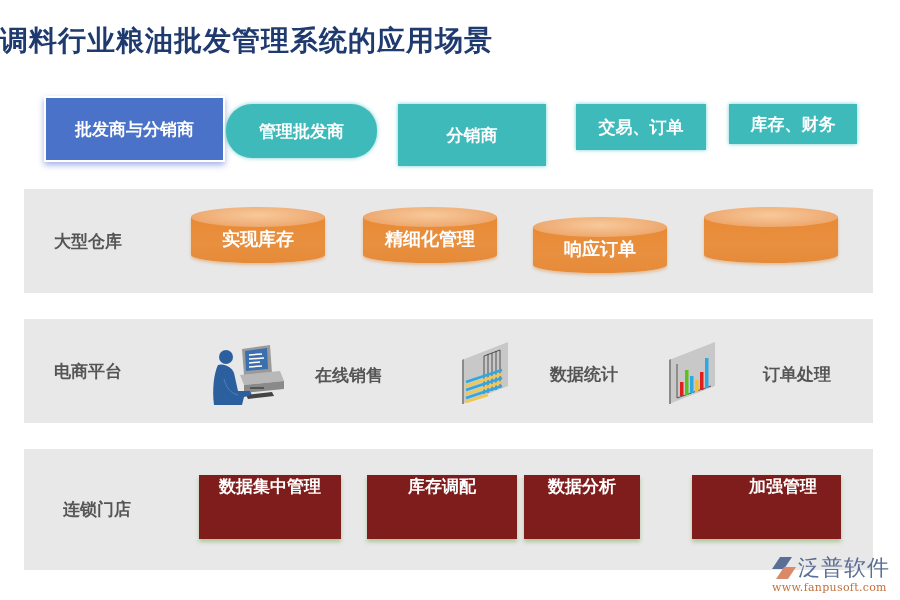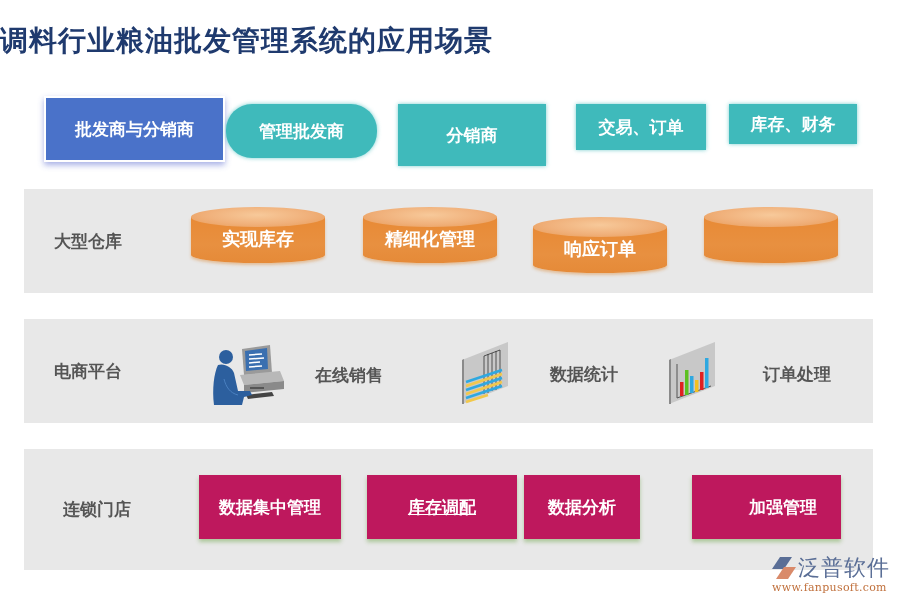--- a/index.html
+++ b/index.html
@@ -55,22 +55,22 @@
   }
 
   
   .ec-text {
     position: absolute; font-size: 17px; font-weight: bold; color: #555555;
   }
   .icon-box { position: absolute; }
 
   
   .gbox {
-    position: absolute; height: 64px; background: #be185d;
-    display: flex; align-items: center; justify-content: center;
+    position: absolute; height: 64px; background: #7f1d1d;
+    display: flex; justify-content: center;
     color: #ffffff; font-size: 17px; font-weight: bold;
     box-shadow: 0 3px 4px rgba(100,160,60,0.45);
   }
 
   
   .logo { position: absolute; left: 768px; top: 553px; width: 126px; height: 44px; }
   .logo-name {
     position: absolute; left: 30px; top: 0; font-size: 22px; color: #5a6e96;
     font-family: "DejaVu Serif", "Liberation Serif", serif; letter-spacing: 1px;
   }
@@ -187,21 +187,21 @@
   </svg>
 </div>
 <div class="ec-text" style="left:763px; top:363px;">订单处理</div>
 
 <div class="panel" style="top:449px; height:121px;"></div>
 <div class="row-label" style="left:63px; top:498px;">连锁门店</div>
 
 <div class="gbox" style="left:199px; top:475px; width:142px;">
   <span>数据集中管理</span>
 </div>
-<div class="gbox" style="left:367px; top:475px; width:150px;text-decoration:underline;">
+<div class="gbox" style="left:367px; top:475px; width:150px;">
   <span>库存调配</span>
 </div>
 <div class="gbox" style="left:524px; top:475px; width:116px;">
   <span>数据分析</span>
 </div>
 <div class="gbox" style="left:692px; top:475px; width:149px;padding-left:33px;">
   <span>加强管理</span>
 </div>
 
 <div class="logo">

